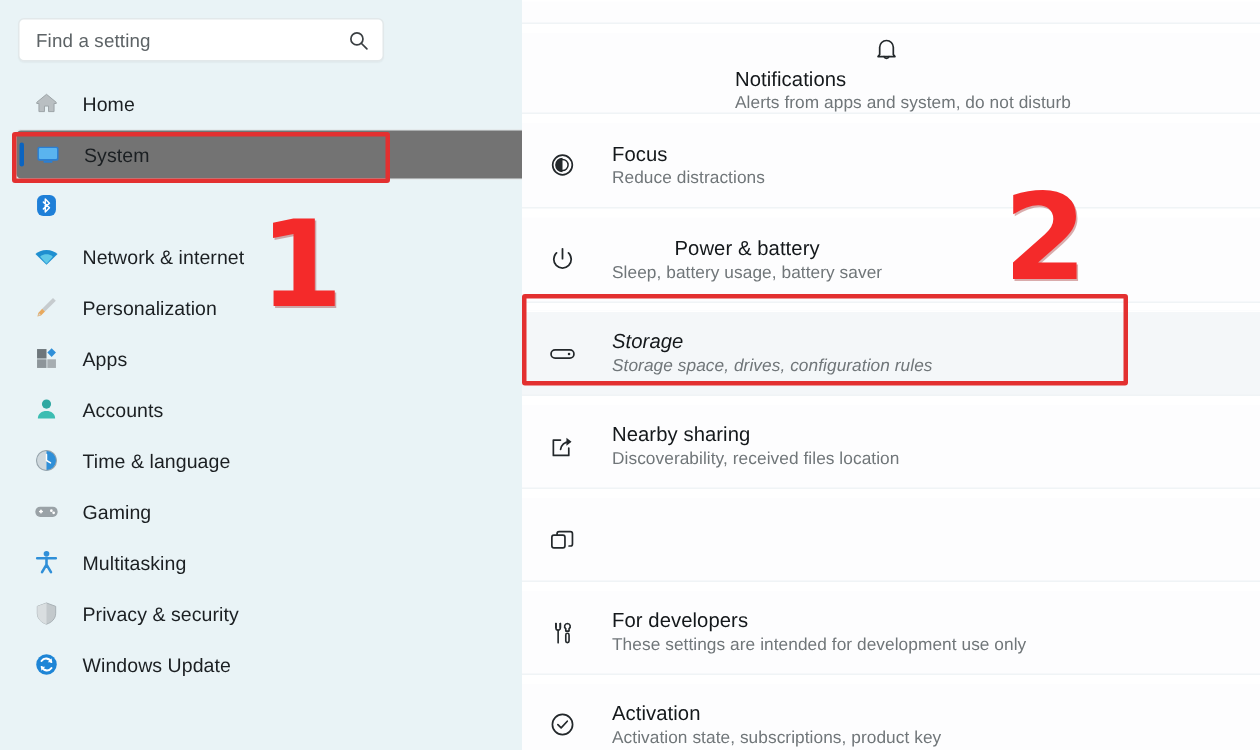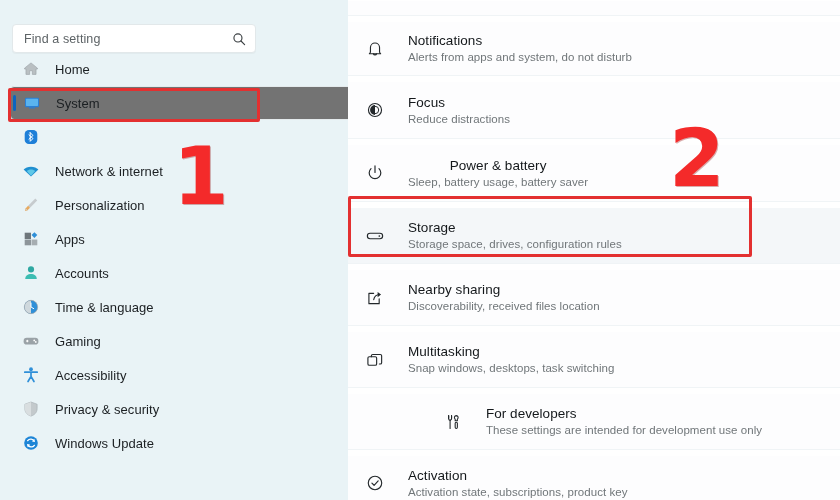--- a/index.html
+++ b/index.html
@@ -23,21 +23,21 @@
     position: relative;
     width: 348px;
     height: 500px;
     background: #e9f3f6;
     flex: 0 0 348px;
     box-sizing: border-box;
     overflow: hidden;
   }
   .search-wrap {
     position: absolute;
-    left: 12px; top: 24px;
+    left: 12px; top: 12px;
     width: 244px; height: 29px;
   }
   .search-box {
     position: relative;
     width: 100%; height: 100%;
     background: #ffffff;
     border: 1px solid #e2e8ea;
     border-radius: 4px;
     box-sizing: border-box;
     box-shadow: 0 1px 1px rgba(0,0,0,0.035);
@@ -291,21 +291,21 @@
         <span class="nav-label">Gaming</span>
       </div>
 
       <div class="nav-item">
         <span class="nav-ico">
           <svg width="18" height="18" viewBox="0 0 20 20">
             <circle cx="10" cy="3.6" r="2.1" fill="#2f8fd8"></circle>
             <path d="M3.1 6.9h13.8M10 6.9v5.2M10 11.6l-3.3 5.6M10 11.6l3.3 5.6" stroke="#2f8fd8" stroke-width="1.9" stroke-linecap="round" fill="none"></path>
           </svg>
         </span>
-        <span class="nav-label">Accessibility</span>
+        <span class="nav-label">Multitasking</span>
       </div>
 
       <div class="nav-item">
         <span class="nav-ico">
           <svg width="18" height="18" viewBox="0 0 20 20">
             <path d="M10 2.2 16.8 4.7v5.1c0 4-2.9 6.9-6.8 8.1-3.9-1.2-6.8-4.1-6.8-8.1V4.7z" fill="#c3c9cc" stroke="#a6aeb2" stroke-width=".7" stroke-linejoin="round"></path>
             <path d="M10 2.2 3.2 4.7v5.1c0 4 2.9 6.9 6.8 8.1z" fill="#d9dee0"></path>
           </svg>
         </span>
         <span class="nav-label">Privacy &amp; security</span>
@@ -323,21 +323,21 @@
       </div>
 
     </div>
   </div>
 
   <div class="content">
 
     <div class="card partial"></div>
     <div class="gap"></div>
 
-    <div class="card" style="height:55px;">
+    <div class="card" style="height:55px;flex-direction:column;">
       <span class="card-ico">
         <svg width="20" height="20" viewBox="0 0 22 22" fill="none" stroke="currentColor" stroke-width="1.25">
           <path d="M6 14.6V9.4a5 5 0 0 1 10 0v5.2l1.2 1.6H4.8z" stroke-linejoin="round"></path>
           <path d="M9.2 16.2a1.9 1.9 0 0 0 3.6 0" stroke-linecap="round"></path>
         </svg>
       </span>
       <span class="card-text">
         <span class="card-title">Notifications</span>
         <span class="card-sub">Alerts from apps and system, do not disturb</span>
       </span>
@@ -366,21 +366,21 @@
           <line x1="11" y1="3.2" x2="11" y2="10.4" stroke-linecap="round"></line>
         </svg>
       </span>
       <span class="card-text">
         <span class="card-title">Power &amp; battery</span>
         <span class="card-sub">Sleep, battery usage, battery saver</span>
       </span>
     </div>
     <div class="gap"></div>
 
-    <div class="card highlighted" style="height:57px;">
+    <div class="card highlighted" style="height:57px;font-style:italic;">
       <span class="card-ico">
         <svg width="20" height="20" viewBox="0 0 22 22" fill="none" stroke="currentColor" stroke-width="1.25">
           <rect x="2.6" y="8" width="16.8" height="6" rx="3"></rect>
           <circle cx="15.8" cy="11" r=".95" fill="currentColor" stroke="none"></circle>
         </svg>
       </span>
       <span class="card-text">
         <span class="card-title">Storage</span>
         <span class="card-sub">Storage space, drives, configuration rules</span>
       </span>
@@ -402,28 +402,24 @@
     </div>
     <div class="gap"></div>
 
     <div class="card" style="height:57px;">
       <span class="card-ico">
         <svg width="20" height="20" viewBox="0 0 22 22" fill="none" stroke="currentColor" stroke-width="1.25">
           <rect x="3.2" y="7.4" width="9.6" height="9.4" rx="1.5"></rect>
           <path d="M7 7.4V6.4a1.5 1.5 0 0 1 1.5-1.5h8.3a1.5 1.5 0 0 1 1.5 1.5v7.5a1.5 1.5 0 0 1-1.5 1.5h-1" stroke-linecap="round"></path>
         </svg>
       </span>
-      <span class="card-text">
-        <span class="card-title">Multitasking</span>
-        <span class="card-sub">Snap windows, desktops, task switching</span>
-      </span>
-    </div>
-    <div class="gap"></div>
-
-    <div class="card" style="height:57px;justify-content:center;">
+    </div>
+    <div class="gap"></div>
+
+    <div class="card" style="height:57px;">
       <span class="card-ico">
         <svg width="20" height="20" viewBox="0 0 22 22" fill="none" stroke="currentColor" stroke-width="1.2">
           <path d="M6.2 4v3.3a1.6 1.6 0 1 0 3.2 0V4" stroke-linecap="round"></path>
           <line x1="7.8" y1="9" x2="7.8" y2="18.2" stroke-linecap="round"></line>
           <line x1="6.2" y1="4" x2="6.2" y2="7" stroke-linecap="round"></line>
           <line x1="9.4" y1="4" x2="9.4" y2="7" stroke-linecap="round"></line>
           <path d="M14.6 4a2.1 2.1 0 0 0-1.2 3.8v1.8h2.4V7.8A2.1 2.1 0 0 0 14.6 4z" stroke-linejoin="round"></path>
           <rect x="13.4" y="11.2" width="2.4" height="6.9" rx="1.2"></rect>
         </svg>
       </span>

